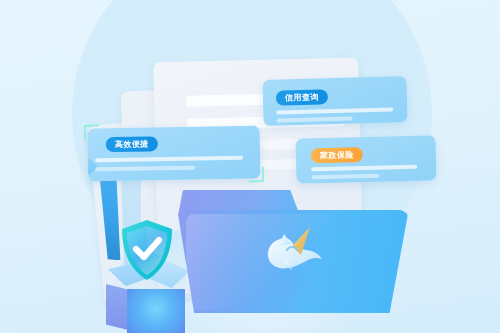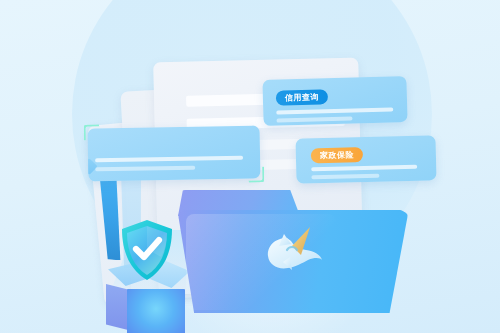--- a/index.html
+++ b/index.html
@@ -237,20 +237,21 @@
     <div class="card-inner">
       <div class="badge badge-blue" style="left:13px;top:11px;">信用查询</div>
       <div class="card-line" style="left:13px;top:31px;width:117px;"></div>
       <div class="card-line dim" style="left:13px;top:39px;width:76px;"></div>
     </div>
   </div>
 
   <div class="card card-eff">
     <div class="card-inner">
       <div class="card-arrow" style="left:-5px;top:32px;"></div>
+      <div class="badge badge-blue" style="left:18px;top:9px;">高效便捷</div>
       <div class="card-line" style="left:7px;top:30px;width:148px;"></div>
       <div class="card-line dim" style="left:7px;top:39px;width:100px;"></div>
     </div>
     <div class="corner tl" style="left:-4px;top:-4px;"></div>
     <div class="corner br" style="right:-4px;bottom:-4px;"></div>
   </div>
 
   <div class="card card-ins">
     <div class="card-inner">
       <div class="badge badge-orange" style="left:15px;top:10px;">家政保险</div>

